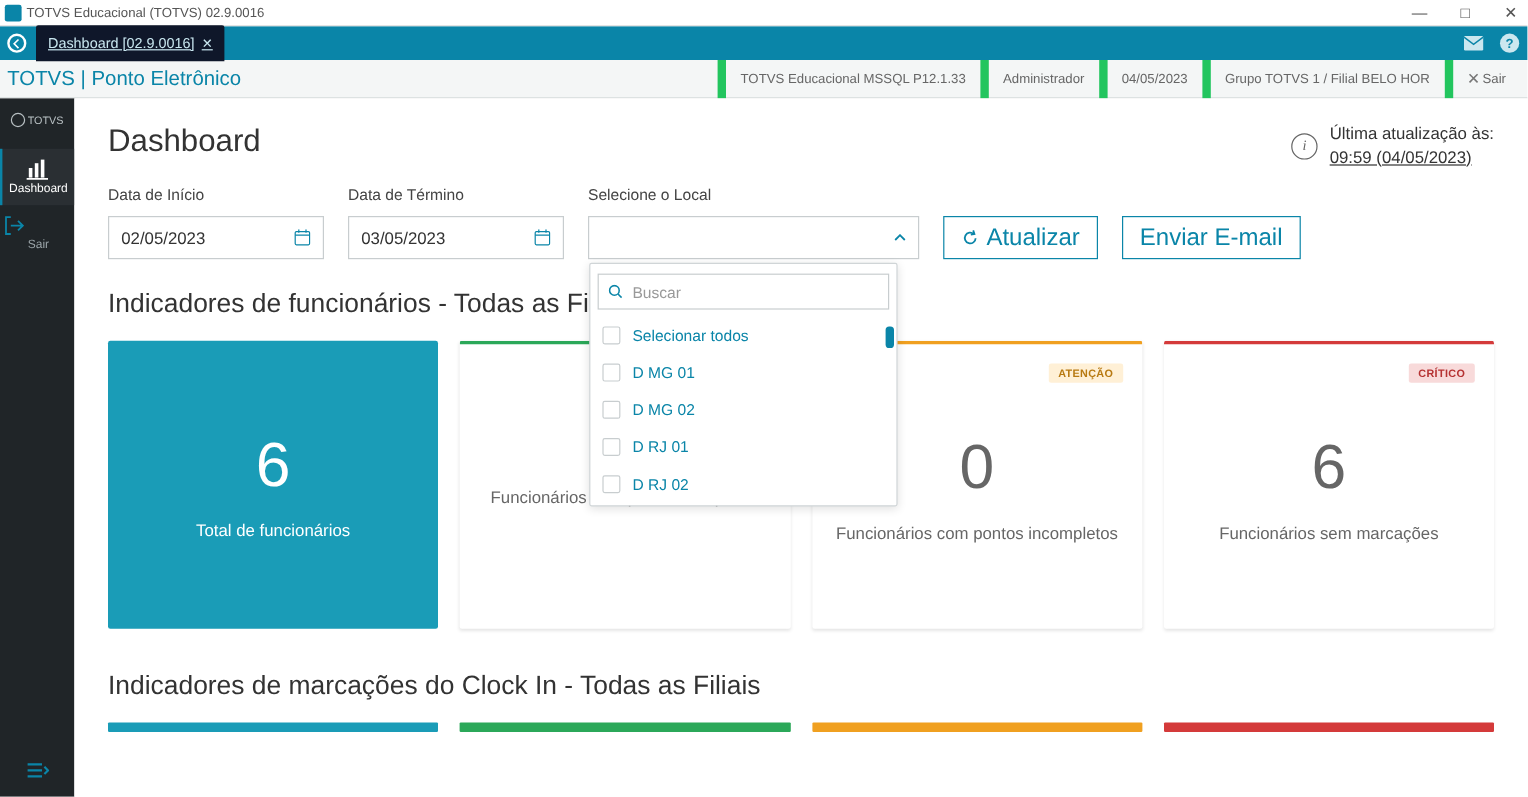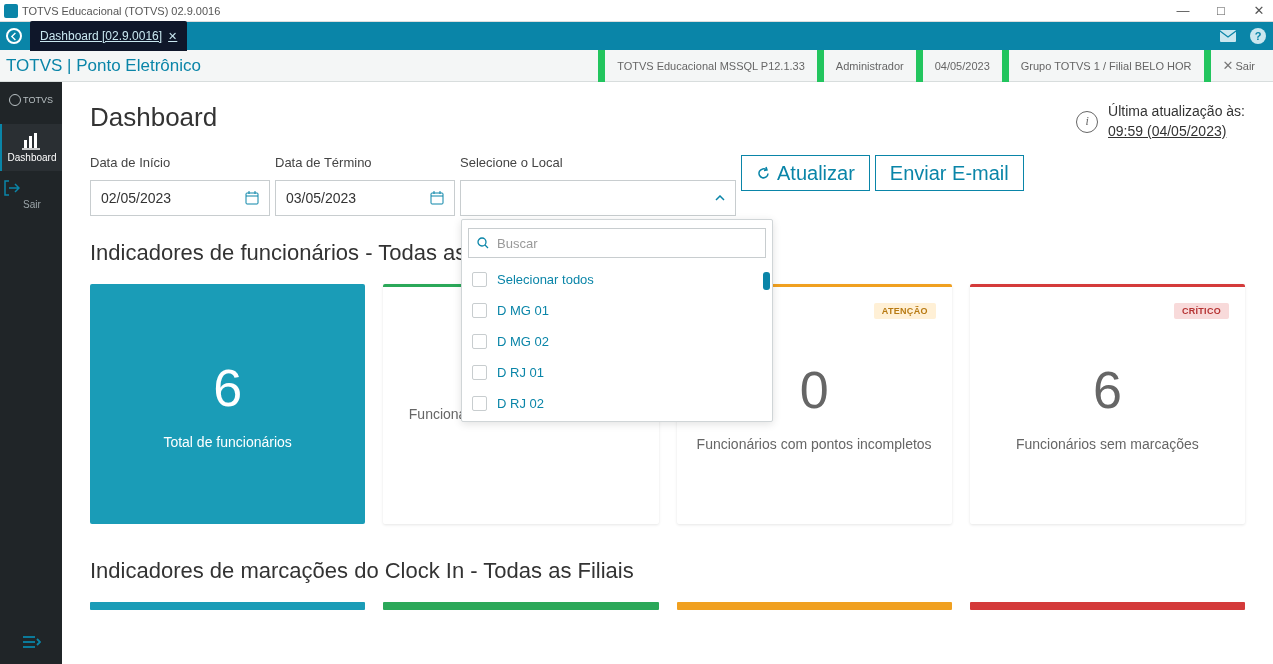--- a/index.html
+++ b/index.html
@@ -34,31 +34,31 @@
 .sidebar-item-icon { font-size: 18px; display: block; margin-bottom: 2px; }
 .sidebar-bottom { margin-top: auto; margin-bottom: 14px; color: #0a85a8; font-size: 18px; cursor: pointer; }
 
 .content { flex: 1; background: #fff; padding: 20px 28px; overflow: hidden; position: relative;}
 .content-head { display: flex; align-items: flex-start; justify-content: space-between; margin-bottom: 14px;}
 .page-title { font-size: 26px; color: #333; font-weight: 400; }
 .update-info { display: flex; align-items: center; gap: 10px; color: #333; }
 .info-icon-wrap { width: 22px; height: 22px; border: 1.5px solid #666; border-radius: 50%; display:flex; align-items:center; justify-content:center; font-size:12px; color:#666; font-family: Georgia, serif; font-style: italic;}
 .update-text { font-size: 14px; line-height: 1.4; }
 
-.filters { display: flex; gap: 5px; align-items: flex-start; margin-bottom: 24px;}
+.filters { display: flex; gap: 20px; align-items: flex-end; margin-bottom: 24px;}
 .filter-group { display: flex; flex-direction: column; }
 .filter-label { font-size: 13px; color: #444; margin-bottom: 10px; }
 .date-input { width: 180px; height: 36px; border: 1px solid #c8cdcf; padding: 0 10px; font-size: 14px; color: #333; display:flex; align-items:center; justify-content:space-between;}
 .cal-icon { color: #0a85a8; font-size: 14px; }
 .select-input { width: 276px; height: 36px; border: 1px solid #c8cdcf; padding: 0 10px; display:flex; align-items:center; justify-content:flex-end; position:relative;}
 .chev { color: #0a85a8; font-size: 11px; }
 .btn { height: 36px; border: 1px solid #0a85a8; background: #fff; color: #0a85a8; padding: 0 14px; font-size: 20px; cursor: pointer; display:flex; align-items:center; gap:6px;}
 .refresh-icon { display:inline-block; }
 
-.dropdown { position: absolute; top: 38px; left: 0; width: 312px; background: #fff; border: 1px solid #d0d5d7; border-radius: 2px; box-shadow: 0 2px 8px rgba(0,0,0,0.12); padding: 8px 6px 2px; z-index: 50;}
+.dropdown { position: absolute; top: 38px; left: 0; width: 257px; background: #fff; border: 1px solid #d0d5d7; border-radius: 2px; box-shadow: 0 2px 8px rgba(0,0,0,0.12); padding: 8px 6px 2px; z-index: 50;}
 .dd-search { width: 100%; height: 30px; border: 1px solid #c8cdcf; padding: 0 8px 0 28px; font-size: 13px; color:#888; display:flex; align-items:center; position:relative; margin-bottom:6px;}
 .dd-search-icon { position:absolute; left:8px; color:#0a85a8; font-size:12px;}
 .dd-list { max-height: 180px; overflow-y: auto; padding-right:2px;}
 .dd-item { display: flex; align-items: center; gap: 10px; padding: 8px 4px; font-size: 13px; color: #0a85a8; cursor: pointer;}
 .dd-check { width: 15px; height: 15px; border: 1px solid #c8cdcf; border-radius: 2px; flex-shrink:0;}
 .dd-scrollthumb { position:absolute; right:2px; top:52px; width:7px; height:18px; background:#0a85a8; border-radius:3px;}
 
 .section-title { font-size: 22px; color: #333; font-weight: 400; margin-bottom: 18px; }
 
 .cards { display: flex; gap: 18px; margin-bottom: 34px;}

